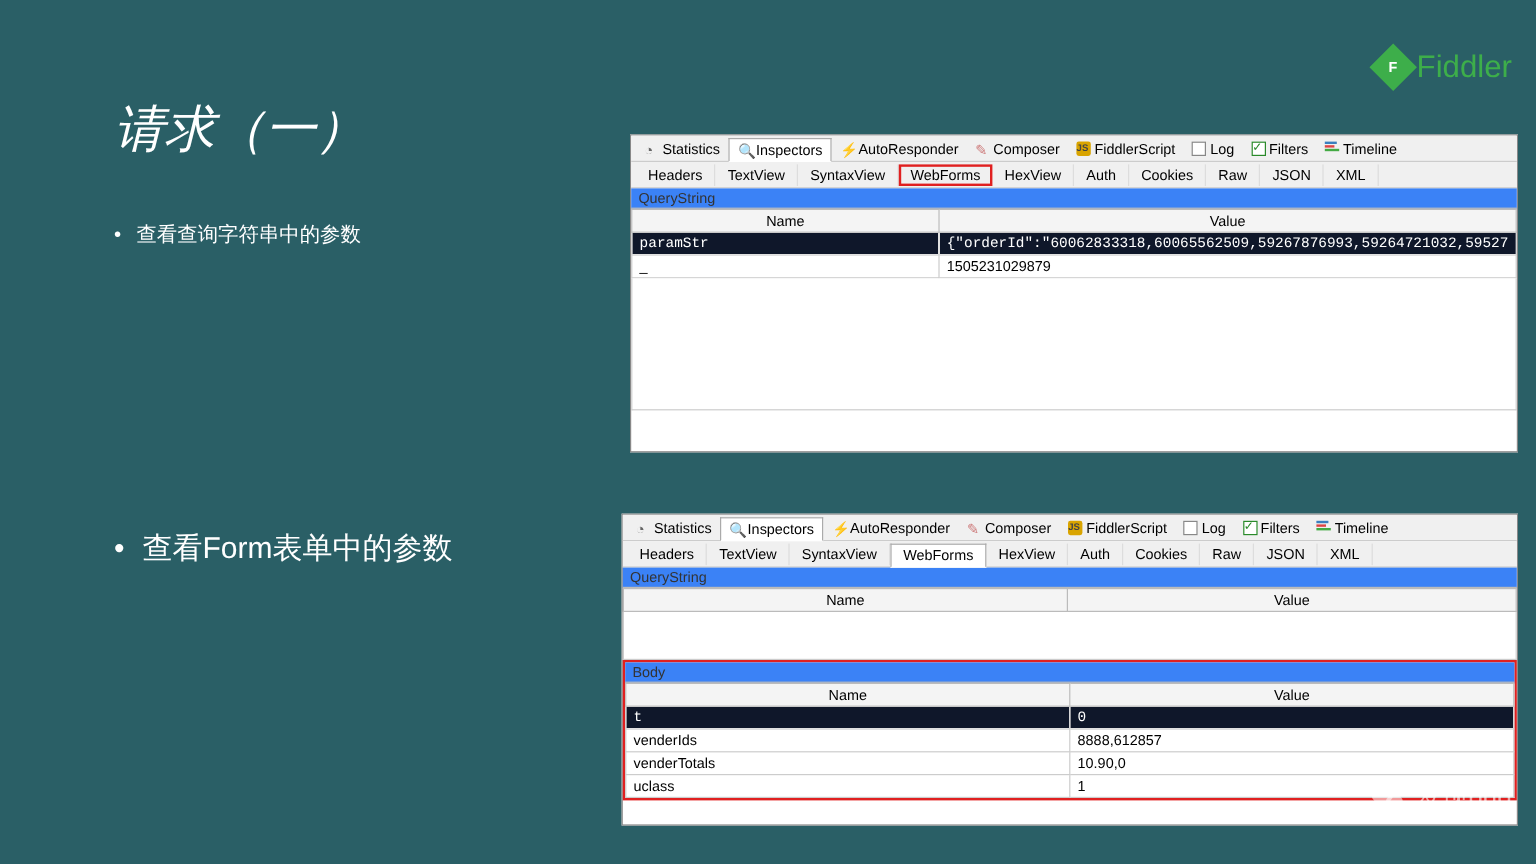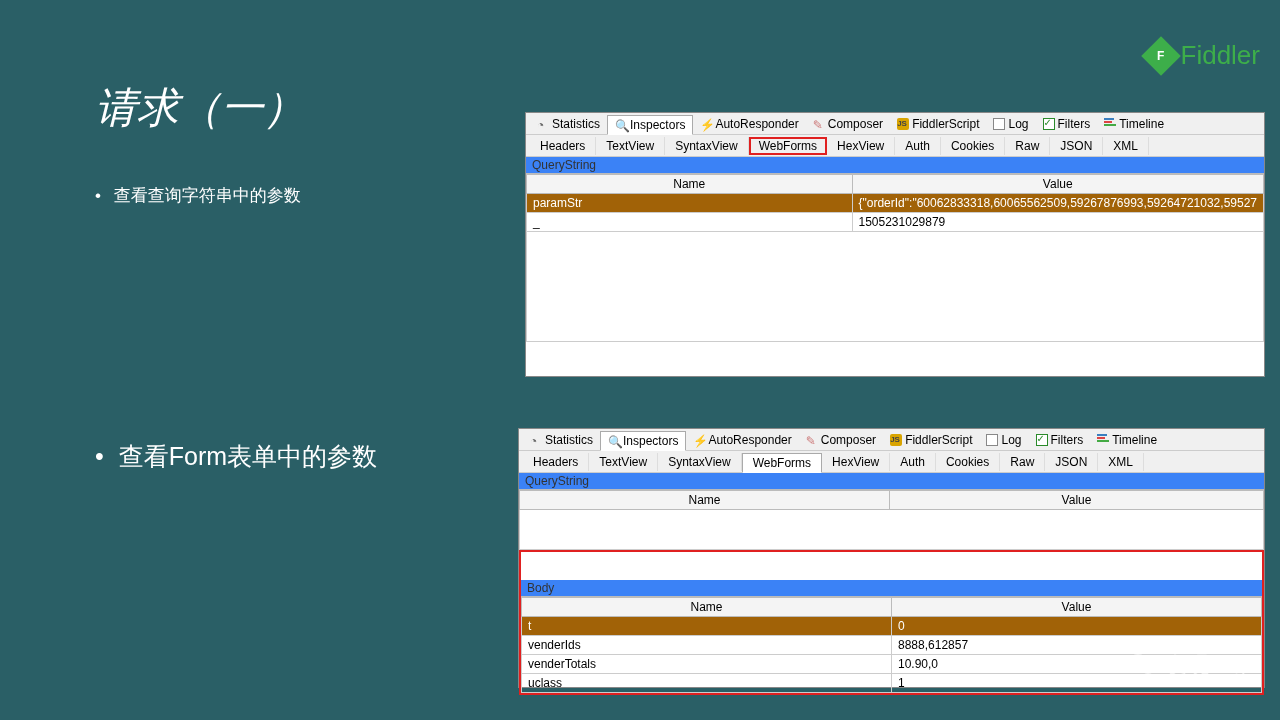--- a/index.html
+++ b/index.html
@@ -121,51 +121,52 @@
 }
 .grid td {
   border: 1px solid #ccc;
   padding: 2px 6px;
   font-size: 12px;
   height: 18px;
   white-space: nowrap;
   overflow: hidden;
 }
 .grid tr.selected td {
-  background: #a16207;
+  background: #0f172a;
   color: #fff;
+  font-family: Liberation Mono, monospace;
 }
 .col-name { width: 370px; }
 .grid-empty {
   background: #fff;
   border: 1px solid #ccc;
   border-top: none;
 }
 .p1-empty { height: 110px; }
 .p2-empty1 { height: 40px; }
 .body-wrapper { border: 2px solid #e02020; }
-.body-wrapper .section-label { border-top: none; margin-top: 28px; }
+.body-wrapper .section-label { border-top: none; }
 
 .icon-sm { width: 12px; height: 12px; display: inline-block; }
 .ic-stats { color: #666; }
 .ic-bolt { color: #d9a400; }
 .ic-pencil { color: #c77; }
 .ic-js { background: #d9a400; color: #444; font-size: 8px; font-weight:bold; text-align:left; line-height:11px; border-radius:2px;}
 .ic-log { border: 1px solid #888; background:#fff; }
 .ic-filter { border: 1px solid #2a8a2a; background:#fff; position:relative; }
 .ic-filter::after { content:"✓"; color:#2a8a2a; font-size:10px; position:absolute; left:0; top:-2px;}
 .ic-timeline { display:flex; flex-direction:column; gap:1px; }
 .ic-timeline span { height:2px; background:#3a7fbf; width:10px; }
 .ic-timeline span:nth-child(2){ background:#d44; width:8px;}
 .ic-timeline span:nth-child(3){ background:#4a4; width:12px;}
 .ic-lens { color:#888; }
 
 .watermark {
   position: absolute;
-  right: 34px;
+  right: 20px;
   bottom: 40px;
   color: rgba(255,255,255,0.6);
   font-size: 22px;
   display: flex;
   align-items: center;
   gap: 6px;
 }
 .wechat-ic {
   width: 30px; height: 26px;
   position: relative;

